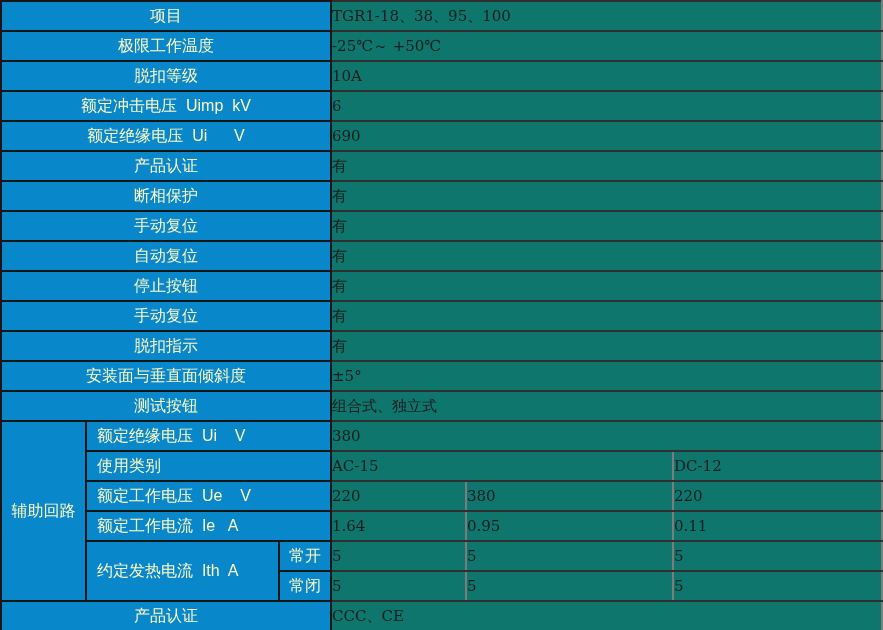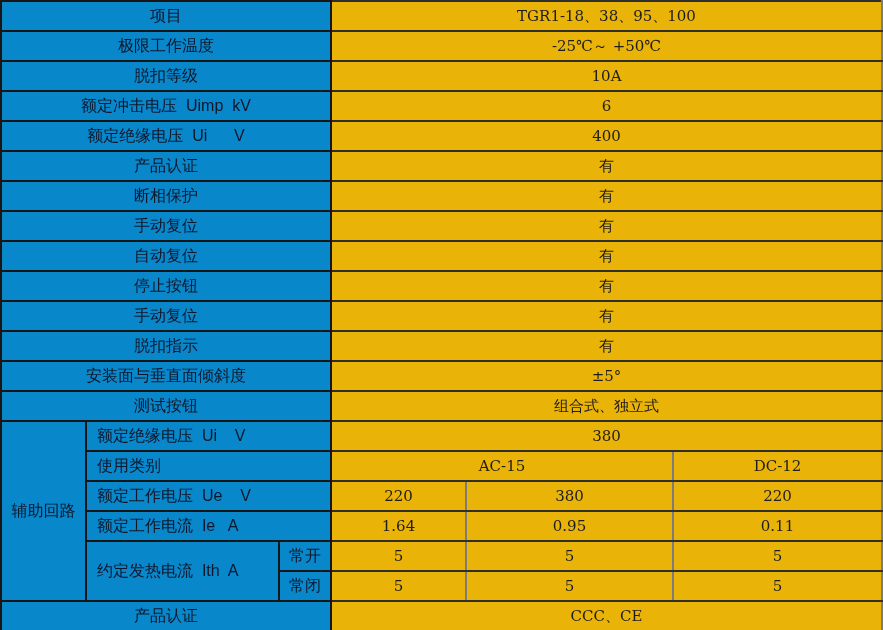--- a/index.html
+++ b/index.html
@@ -22,36 +22,36 @@
   td {
     height: 30px;
     box-sizing: border-box;
     overflow: hidden;
     padding: 0;
     white-space: pre;
     vertical-align: middle;
   }
   td.lbl {
     background: #0987cb;
-    color: #0f172a;
+    color: #fef9c3;
     font-family: "Liberation Sans", sans-serif;
     font-size: 16px;
     text-align: center;
     border: 2px solid #161616;
   }
   td.lbl.left {
     text-align: left;
     padding-left: 10px;
   }
   td.val {
-    background: #eab308;
+    background: #0f766e;
     color: #1d1d1d;
     font-family: "DejaVu Serif", serif;
     font-size: 15px;
-    text-align: center;
+    text-align: left;
     border-top: 2px solid #2f2f2f;
     border-bottom: 2px solid #2f2f2f;
     border-left: 2px solid #1a1a1a;
     border-right: 2px solid #7c7c7c;
   }
 </style>
 </head>
 <body>
 
 <div id="canvas">
@@ -77,21 +77,21 @@
     <tr>
       <td class="lbl" colspan="3">脱扣等级</td>
       <td class="val" colspan="3">10A</td>
     </tr>
     <tr>
       <td class="lbl" colspan="3">额定冲击电压  Uimp  kV</td>
       <td class="val" colspan="3">6</td>
     </tr>
     <tr>
       <td class="lbl" colspan="3">额定绝缘电压  Ui      V</td>
-      <td class="val" colspan="3">400</td>
+      <td class="val" colspan="3">690</td>
     </tr>
     <tr>
       <td class="lbl" colspan="3">产品认证</td>
       <td class="val" colspan="3">有</td>
     </tr>
     <tr>
       <td class="lbl" colspan="3">断相保护</td>
       <td class="val" colspan="3">有</td>
     </tr>
     <tr>

